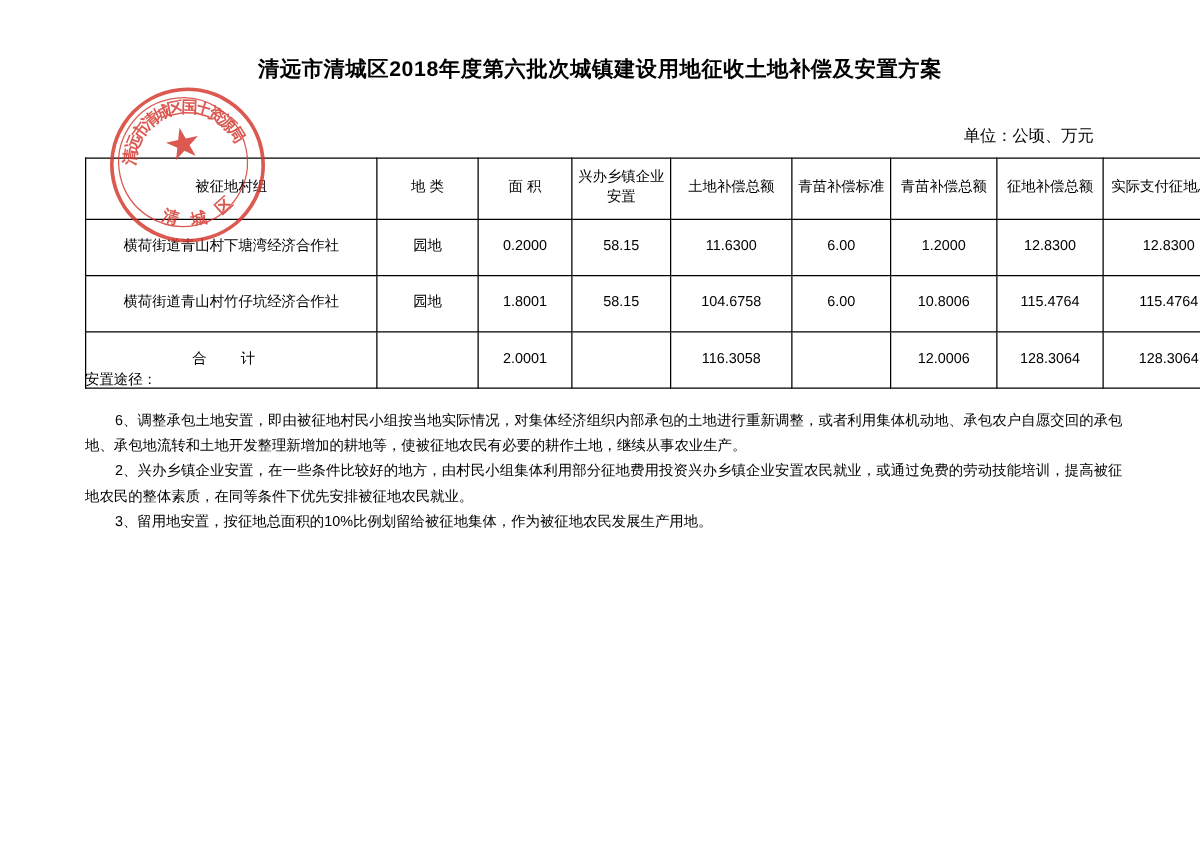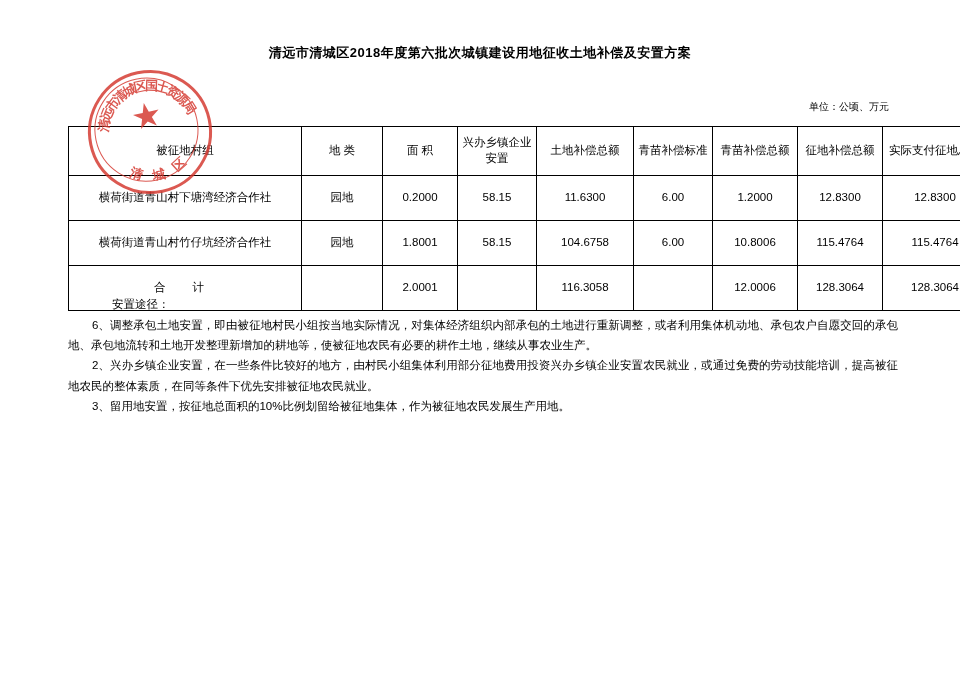--- a/index.html
+++ b/index.html
@@ -20,30 +20,30 @@
     left: 0; top: 0;
     width: 960px;
     height: 678px;
   }
   .doc-title {
     position: absolute;
     left: 0;
     top: 44px;
     width: 960px;
     text-align: center;
-    font-size: 13px;
+    font-size: 17px;
     font-weight: bold;
     letter-spacing: 0.5px;
     font-family: "Liberation Sans", "DejaVu Sans", sans-serif;
   }
   .unit-note {
     position: absolute;
-    right: 71px;
+    right: 85px;
     top: 100px;
-    font-size: 10px;
+    font-size: 13px;
     font-family: "Liberation Sans", "DejaVu Sans", sans-serif;
   }
 
   
   .seal {
     position: absolute;
     left: 88px;
     top: 70px;
     width: 118px;
     height: 118px;
@@ -143,21 +143,21 @@
   
   .notes {
     position: absolute;
     left: 68px;
     top: 294px;
     width: 830px;
     font-size: 11.5px;
     font-family: "Liberation Sans", "DejaVu Sans", sans-serif;
     line-height: 1.75;
   }
-  .notes .n-title { margin-bottom: 1px; padding-left: 44px; }
+  .notes .n-title { margin-bottom: 13px; }
   .notes .n-item {
     text-indent: 24px;
     text-align: justify;
   }
 </style>
 </head>
 <body>
 
 <div class="page">
 

